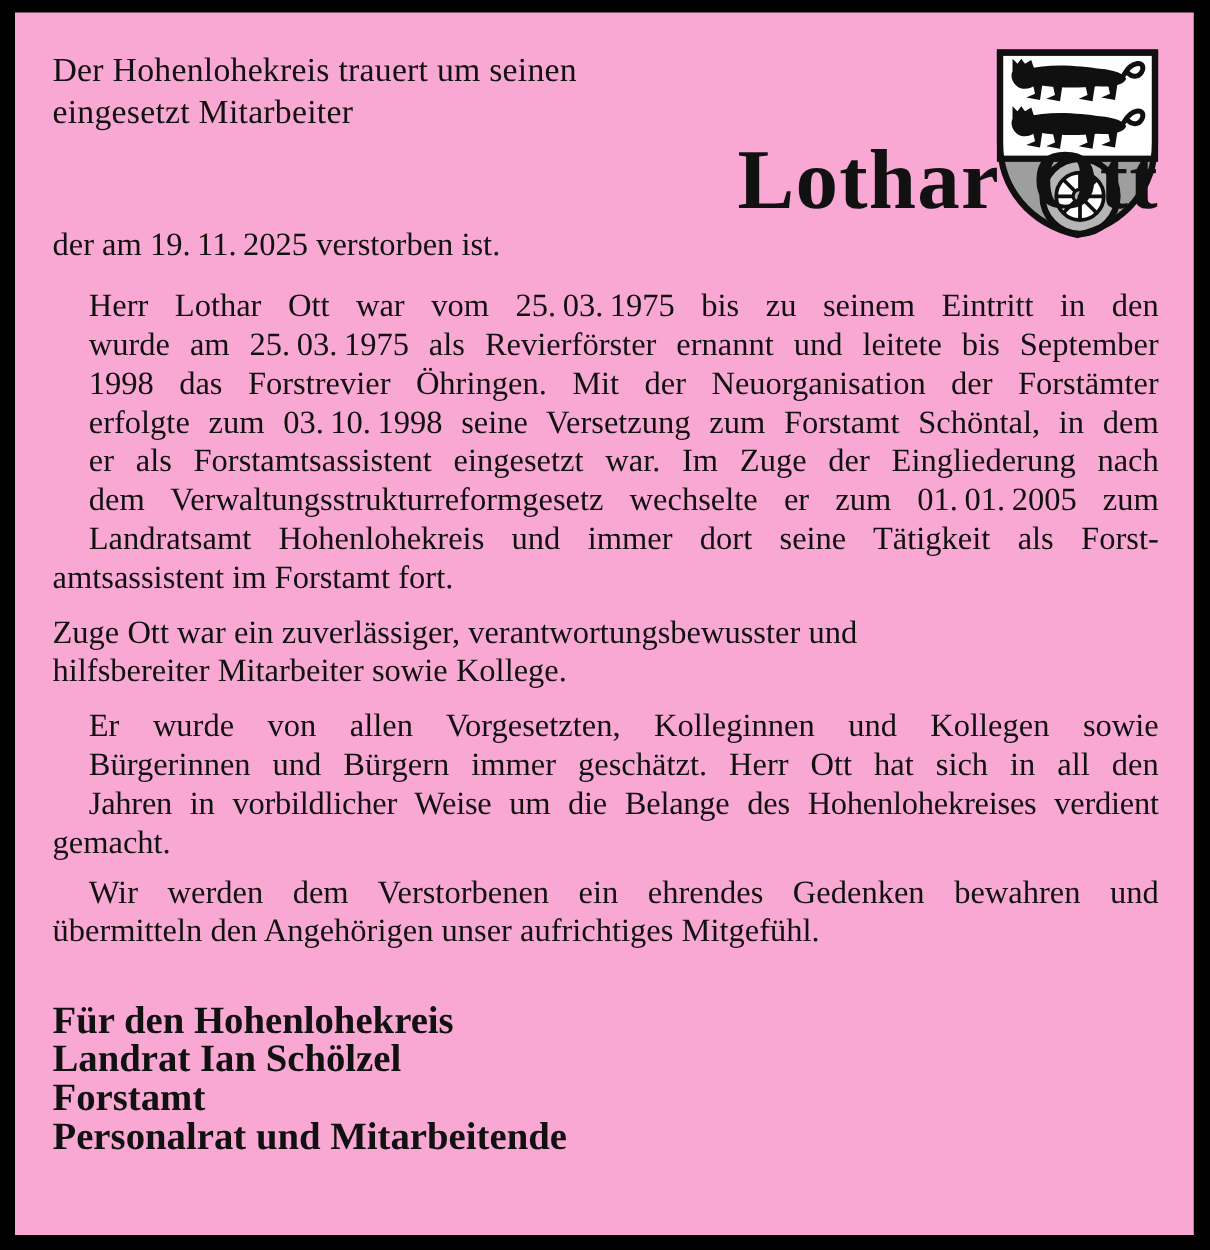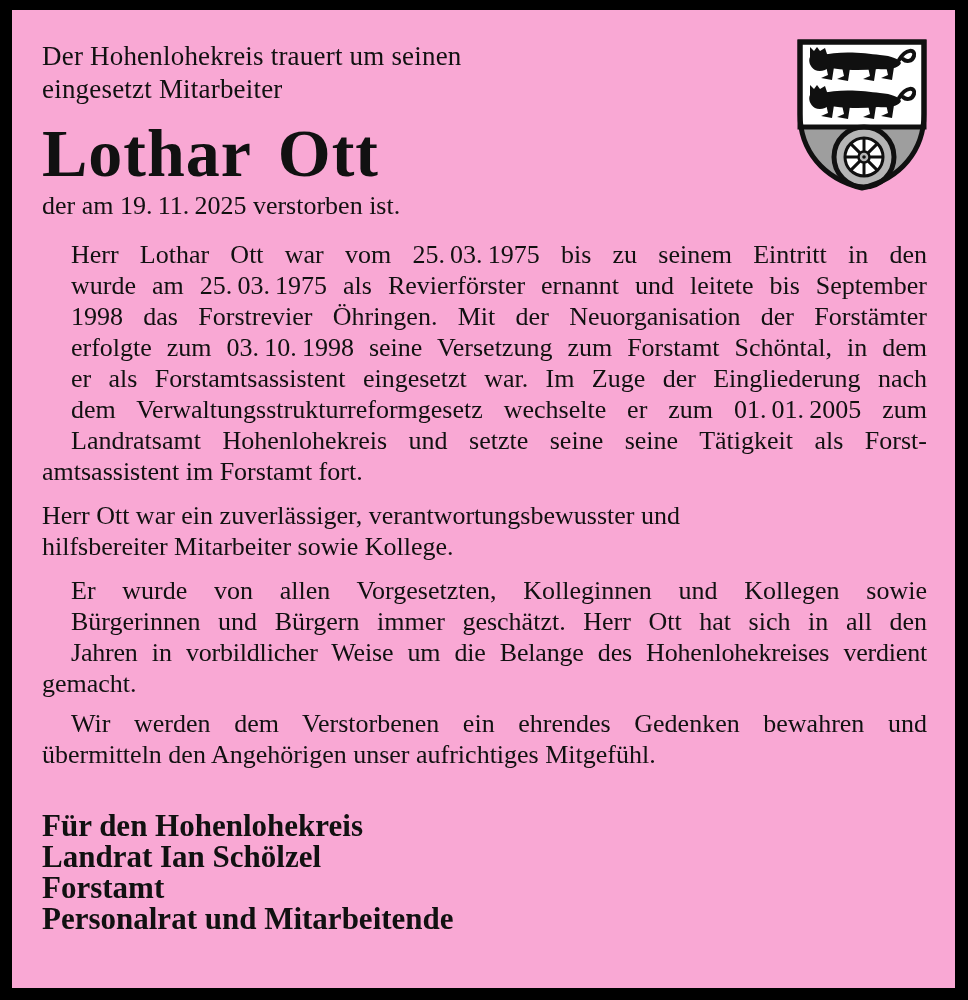--- a/index.html
+++ b/index.html
@@ -15,24 +15,23 @@
     color:#111111;
     overflow:hidden;
   }
   .content{
     position:relative;
     padding:30px 28px 0 30px;
   }
   
   .intro{font-size:27px;line-height:33px;letter-spacing:.2px;}
   .headline{
-    margin-top:10px;
     font-size:68px;line-height:74px;
     font-weight:bold;
-    letter-spacing:1px;word-spacing:9px;
+    letter-spacing:1px;word-spacing:9px;text-align:right;
   }
   .deathline{margin-top:0;font-size:26px;line-height:31px;}
   .para{font-size:26px;line-height:31px;}
   .para .line{height:31px;overflow:hidden;}
   .j{text-align:justify;text-align-last:justify;margin-left:29px;}
   .j::after{content:"";display:inline-block;width:100%;height:0;}
   .tight{word-spacing:-2.5px;letter-spacing:-.2px;}
   .mt-p1{margin-top:18px;}
   .mt-p2{margin-top:13px;}
   .mt-p3{margin-top:13px;}
@@ -112,26 +111,26 @@
 
     <div class="deathline">der am 19. 11. 2025 verstorben ist.</div>
 
     <div class="para mt-p1">
       <div class="line j">Herr Lothar Ott war vom 25. 03. 1975 bis zu seinem Eintritt in den</div>
       <div class="line j">wurde am 25. 03. 1975 als Revierförster ernannt und leitete bis September</div>
       <div class="line j">1998 das Forstrevier Öhringen. Mit der Neuorganisation der Forstämter</div>
       <div class="line j">erfolgte zum 03. 10. 1998 seine Versetzung zum Forstamt Schöntal, in dem</div>
       <div class="line j">er als Forstamtsassistent eingesetzt war. Im Zuge der Eingliederung nach</div>
       <div class="line j">dem Verwaltungsstrukturreformgesetz wechselte er zum 01. 01. 2005 zum</div>
-      <div class="line j">Landratsamt Hohenlohekreis und setzte seine seine Tätigkeit als Forst-</div>
+      <div class="line j">Landratsamt Hohenlohekreis und immer dort seine Tätigkeit als Forst-</div>
       <div class="line">amtsassistent im Forstamt fort.</div>
     </div>
 
     <div class="para mt-p2">
-      <div class="line">Herr Ott war ein zuverlässiger, verantwortungsbewusster und</div>
+      <div class="line">Zuge Ott war ein zuverlässiger, verantwortungsbewusster und</div>
       <div class="line">hilfsbereiter Mitarbeiter sowie Kollege.</div>
     </div>
 
     <div class="para mt-p3">
       <div class="line j">Er wurde von allen Vorgesetzten, Kolleginnen und Kollegen sowie</div>
       <div class="line j">Bürgerinnen und Bürgern immer geschätzt. Herr Ott hat sich in all den</div>
       <div class="line j tight">Jahren in vorbildlicher Weise um die Belange des Hohenlohekreises verdient</div>
       <div class="line">gemacht.</div>
     </div>
 

